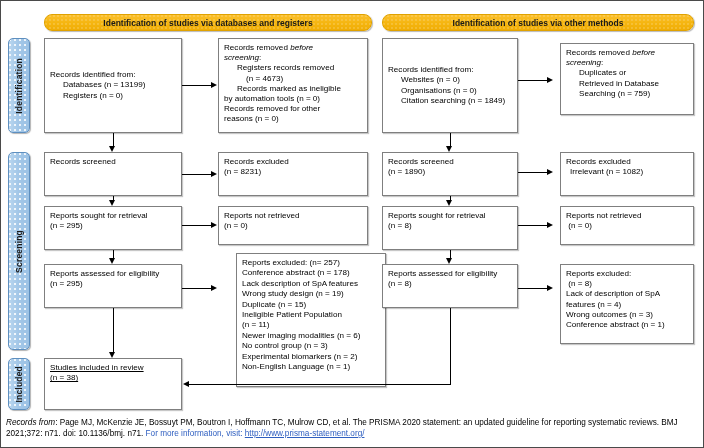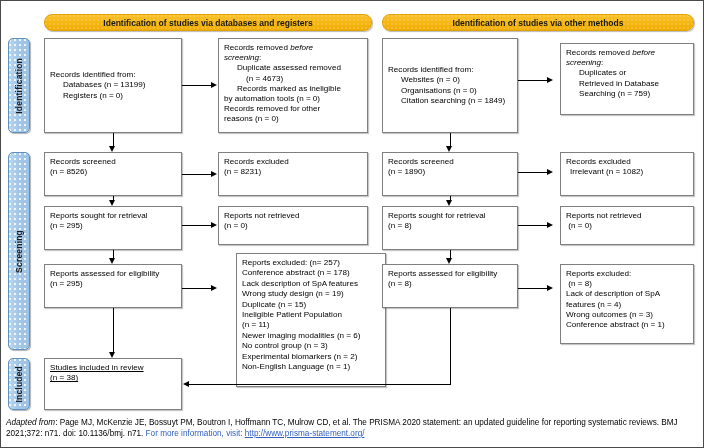--- a/index.html
+++ b/index.html
@@ -155,31 +155,30 @@
 
   <div class="box" style="left:44px; top:38px; width:138px; height:95px;">
     <p>Records identified from:</p>
     <p class="ind1">Databases (n = 13199)</p>
     <p class="ind1">Registers (n = 0)</p>
   </div>
 
   <div class="box top" style="left:218px; top:38px; width:150px; height:95px;">
     <p><span>Records removed </span><span class="ital">before</span></p>
     <p><span class="ital">screening</span><span>:</span></p>
-    <p class="ind1">Duplicate assessed removed</p>
+    <p class="ind1">Registers records removed</p>
     <p class="ind2">(n = 4673)</p>
     <p class="ind1">Records marked as ineligible</p>
     <p>by automation tools (n = 0)</p>
     <p>Records removed for other</p>
     <p>reasons (n = 0)</p>
   </div>
 
   <div class="box top" style="left:44px; top:152px; width:138px; height:44px;">
     <p>Records screened</p>
-    <p>(n = 8526)</p>
   </div>
 
   <div class="box top" style="left:218px; top:152px; width:150px; height:44px;">
     <p>Records excluded</p>
     <p>(n = 8231)</p>
   </div>
 
   <div class="box top" style="left:44px; top:206px; width:138px; height:44px;">
     <p>Reports sought for retrieval</p>
     <p>(n = 295)</p>
@@ -306,17 +305,17 @@
   <div class="arrow down" style="left:446.4px; top:258px;"></div>
 
   <div class="ln h" style="left:518px; top:288px; width:30px;"></div>
   <div class="arrow right" style="left:547px; top:284.5px;"></div>
 
   <div class="ln v" style="left:450px; top:308px; height:76px;"></div>
   <div class="ln h" style="left:189px; top:384px; width:262px;"></div>
   <div class="arrow left" style="left:183px; top:380.5px;"></div>
 
   <div id="footer">
-    <span class="adapted">Adapted from</span><span>:  Page MJ, McKenzie JE, Bossuyt PM, Boutron I, Hoffmann TC, Mulrow CD, et al. The PRISMA 2020 statement: an updated guideline for reporting systematic reviews. BMJ 2021;372: n71. doi: 10.1136/bmj. n71. </span><span class="blue">For more information, visit: </span><a class="link" href="#">http://www.prisma-statement.org/</a>
+    <span class="adapted">Records from</span><span>:  Page MJ, McKenzie JE, Bossuyt PM, Boutron I, Hoffmann TC, Mulrow CD, et al. The PRISMA 2020 statement: an updated guideline for reporting systematic reviews. BMJ 2021;372: n71. doi: 10.1136/bmj. n71. </span><span class="blue">For more information, visit: </span><a class="link" href="#">http://www.prisma-statement.org/</a>
   </div>
 
   <div id="page-border"></div>
 </div>
 
 </body></html>

